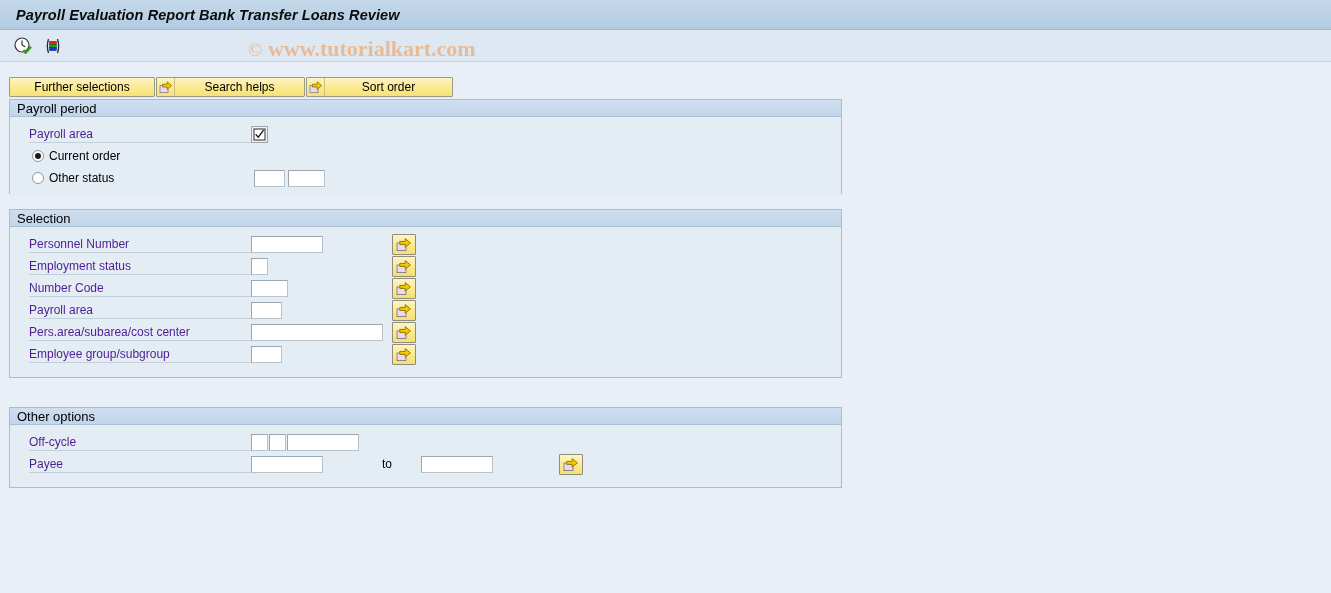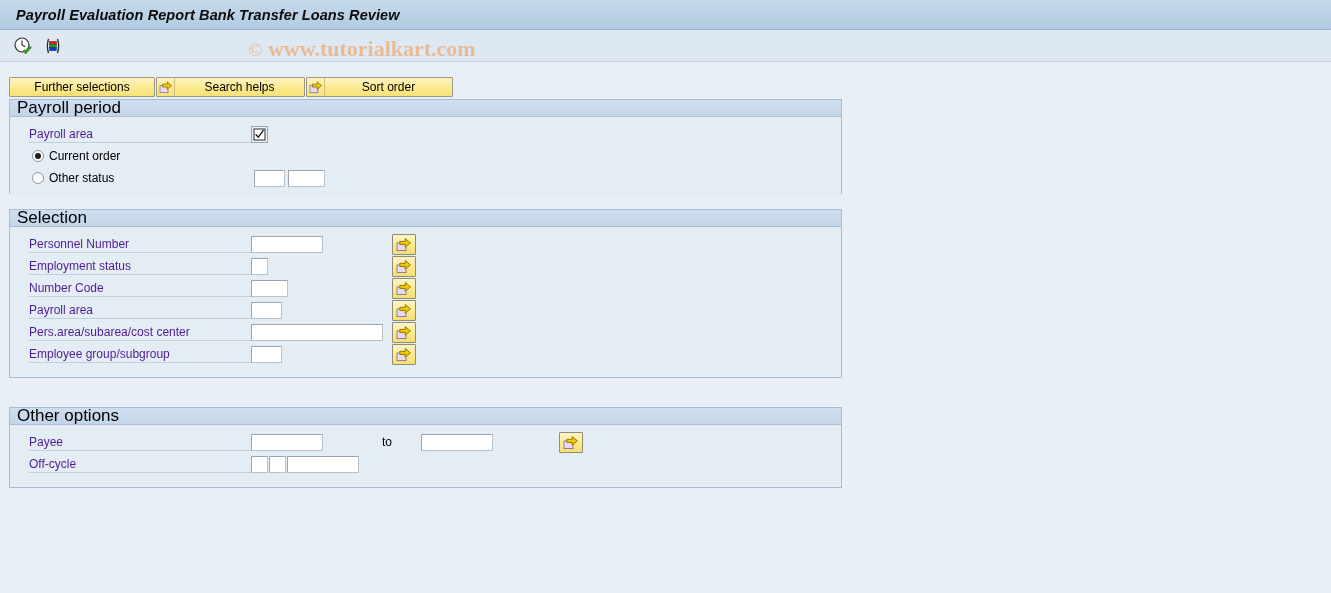--- a/index.html
+++ b/index.html
@@ -121,21 +121,21 @@
     box-sizing: border-box;
     background: #e4ecf4;
   }
   .group-header {
     height: 17px;
     background: linear-gradient(to bottom, #cfdef0 0%, #c3d5ea 100%);
     border-bottom: 1px solid #aabfd4;
     display: flex;
     align-items: center;
     padding-left: 7px;
-    font-size: 17px;
+    font-size: 13px;
     color: #000;
     box-sizing: border-box;
   }
   .group-body {
     padding: 6px 0 8px 0;
     background: #e4ecf4;
   }
 
   #grp-period    { top: 99px;  height: 95px; }
   #grp-selection { top: 209px; height: 169px; }
@@ -417,34 +417,34 @@
 
   </div>
 </div>
 
 <div class="group" id="grp-other">
   <div class="group-header">
     <span>Other options</span>
   </div>
   <div class="group-body">
 
+    <div class="row">
+      <span class="label w-other">Off-cycle</span>
+      <input class="inp i-xs" value="" style="">
+      <input class="inp i-xs" style="margin-left: 1px;" value="">
+      <input class="inp" style="width: 72px; margin-left: 1px;" value="">
+    </div>
+
     <div class="row" style="position:relative;">
       <span class="label w-other">Payee</span>
       <input class="inp i-xl" value="" style="">
       <span class="to-label" style="position:absolute; left:372px;">to</span>
       <input class="inp i-xl" style="position: absolute; left: 411px;" value="">
       <span class="msbtn" style="left:549px;">
         <svg width="16" height="15" viewBox="0 0 16 15">
           <rect x="1" y="6" width="9" height="7.6" fill="#e8d9ee" stroke="#7a6a86" stroke-width="0.8"></rect>
           <path d="M3.8 4.4 L9.2 4.4 L9.2 1.6 L14.4 5.9 L9.2 10.2 L9.2 7.4 L3.8 7.4 Z" fill="#f5c800" stroke="#8a6f00" stroke-width="0.9" stroke-linejoin="round"></path>
         </svg>
       </span>
     </div>
 
-    <div class="row">
-      <span class="label w-other">Off-cycle</span>
-      <input class="inp i-xs" value="" style="">
-      <input class="inp i-xs" style="margin-left: 1px;" value="">
-      <input class="inp" style="width: 72px; margin-left: 1px;" value="">
-    </div>
-
   </div>
 </div>
 
 </body></html>

